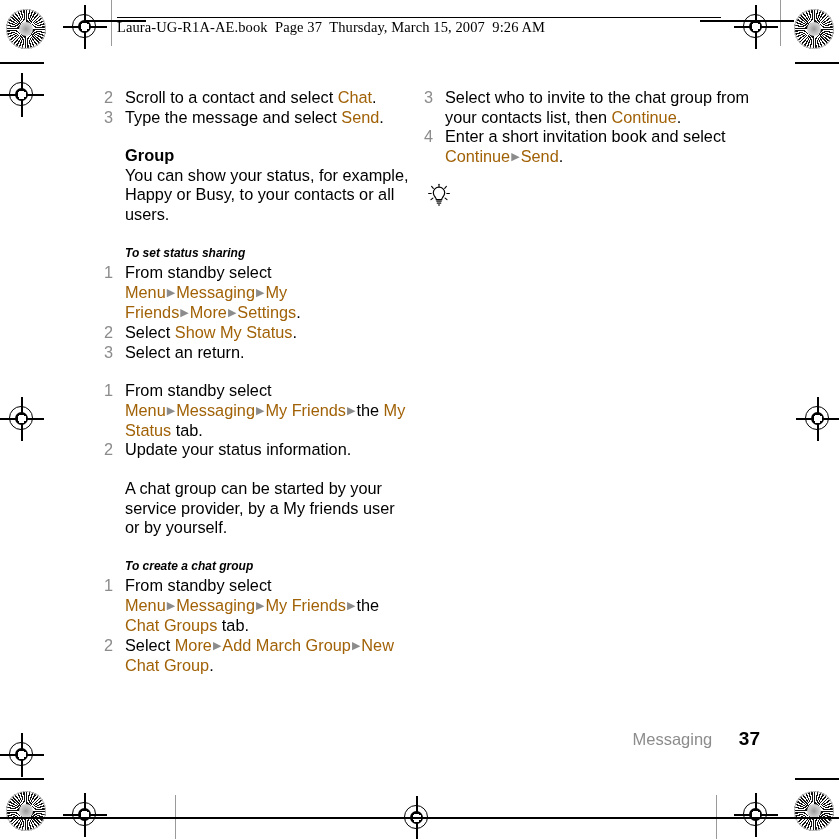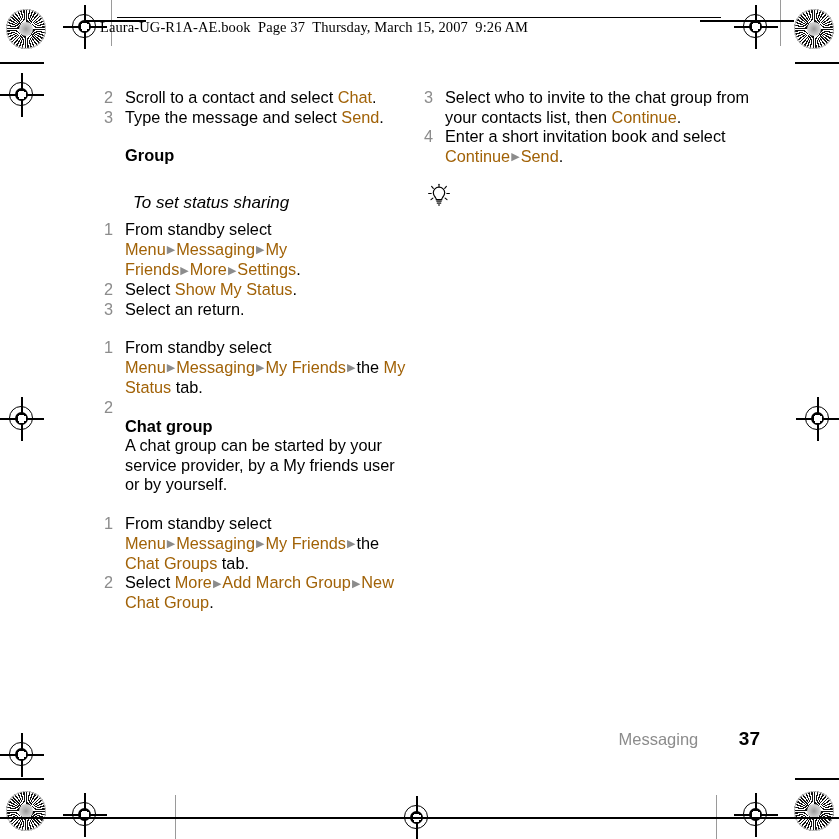--- a/index.html
+++ b/index.html
@@ -82,21 +82,21 @@
   }
 
   .rule {
     position: absolute;
     background: #000;
   }
 
   
   .book-header {
     position: absolute;
-    left: 100px;
+    left: 117px;
     top: 19px;
     font-family: "Liberation Serif", serif;
     font-size: 14.5px;
     color: #000;
     white-space: pre;
     letter-spacing: 0.1px;
   }
   .header-rule {
     position: absolute;
     left: 117px;
@@ -131,24 +131,24 @@
   }
 
   
   .h-bold {
     font-weight: bold;
     font-size: 16.4px;
     margin: 0;
     padding-left: 21px;
   }
   .h-bolditalic {
-    font-weight: normal;
+    font-weight: bold;
     font-style: italic;
-    font-size: 17px;
-    margin: 8px;
+    font-size: 12px;
+    margin: 0;
     padding-left: 21px;
   }
   .para {
     padding-left: 21px;
     margin: 0;
   }
 
   .spacer-lg { height: 19px; }
   .spacer-md { height: 14px; }
 
@@ -188,21 +188,21 @@
     text-align: right;
     font-size: 16.5px;
   }
   .footer .sect {
     color: #8c8c8c;
   }
   .footer .pageno {
     color: #000;
     font-weight: bold;
     font-size: 19px;
-    margin-left: 36px;
+    margin-left: 22px;
   }
 </style>
 </head>
 <body>
 
 <div class="star-target" style="left:6px; top:9px;"></div>
 <div class="star-target" style="left:794px; top:9px;"></div>
 <div class="star-target" style="left:6px; top:791px;"></div>
 <div class="star-target" style="left:794px; top:791px;"></div>
 
@@ -298,40 +298,41 @@
 
 <div class="col col-left">
 
   <div id="left-steps-top">
       <div class="step"><span class="num">2</span><span class="blk">Scroll to a contact and select </span><span class="ui">Chat</span><span class="blk">.</span></div>
       <div class="step"><span class="num">3</span><span class="blk">Type the message and select </span><span class="ui">Send</span><span class="blk">.</span></div>
     </div>
 
   <div class="spacer-lg"></div>
   <div class="h-bold">Group</div>
+  <div class="para">You can show your status, for example, Happy or Busy, to your contacts or all users.</div>
 
   <div class="spacer-lg"></div>
   <div class="h-bolditalic">To set status sharing</div>
   <div id="left-steps-set-status">
       <div class="step"><span class="num">1</span><span class="blk">From standby select </span><span class="ui">Menu</span><span class="arrow">▶</span><span class="ui">Messaging</span><span class="arrow">▶</span><span class="ui">My Friends</span><span class="arrow">▶</span><span class="ui">More</span><span class="arrow">▶</span><span class="ui">Settings</span><span class="blk">.</span></div>
       <div class="step"><span class="num">2</span><span class="blk">Select </span><span class="ui">Show My Status</span><span class="blk">.</span></div>
       <div class="step"><span class="num">3</span><span class="blk">Select an return.</span></div>
     </div>
 
   <div class="spacer-lg"></div>
   <div id="left-steps-change-status">
       <div class="step"><span class="num">1</span><span class="blk">From standby select </span><span class="ui">Menu</span><span class="arrow">▶</span><span class="ui">Messaging</span><span class="arrow">▶</span><span class="ui">My Friends</span><span class="arrow">▶</span><span class="blk">the </span><span class="ui">My Status</span><span class="blk"> tab.</span></div>
-      <div class="step"><span class="num">2</span></div>
-    </div>
-
-  <div class="spacer-lg"></div>
-  <div class="h-bold">Chat group</div>
+      <div class="step"><span class="num">2</span><span class="blk">Update your status information.</span></div>
+    </div>
+
+  <div class="spacer-lg"></div>
   <div class="para">A chat group can be started by your service provider, by a My friends user or by yourself.</div>
 
   <div class="spacer-lg"></div>
+  <div class="h-bolditalic">To create a chat group</div>
   <div id="left-steps-create-group">
       <div class="step"><span class="num">1</span><span class="blk">From standby select </span><span class="ui">Menu</span><span class="arrow">▶</span><span class="ui">Messaging</span><span class="arrow">▶</span><span class="ui">My Friends</span><span class="arrow">▶</span><span class="blk">the </span><span class="ui">Chat Groups</span><span class="blk"> tab.</span></div>
       <div class="step"><span class="num">2</span><span class="blk">Select </span><span class="ui">More</span><span class="arrow">▶</span><span class="ui">Add March Group</span><span class="arrow">▶</span><span class="ui">New Chat Group</span><span class="blk">.</span></div>
     </div>
 
 </div>
 
 <div class="col col-right">
 
   <div id="right-steps">

